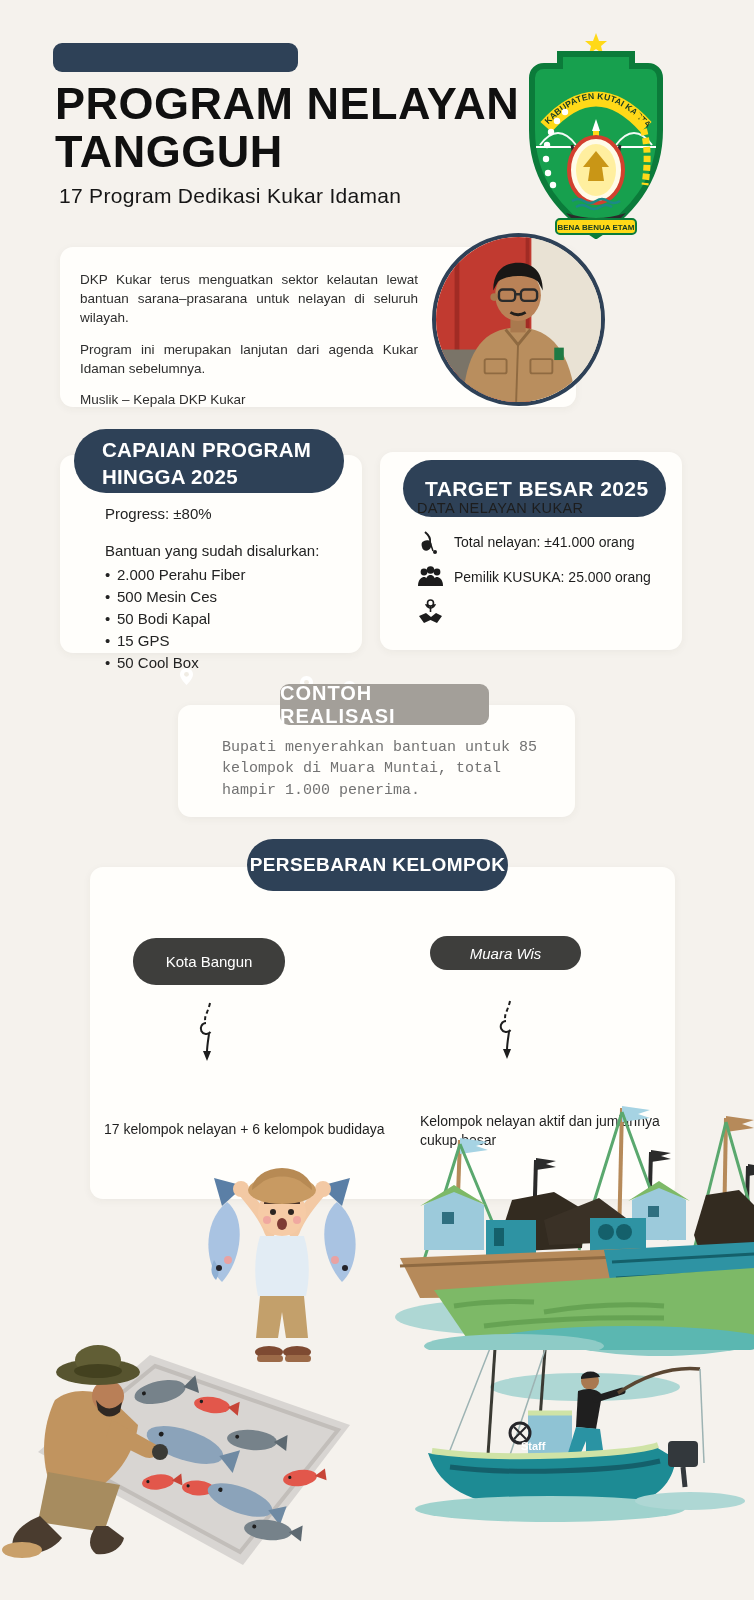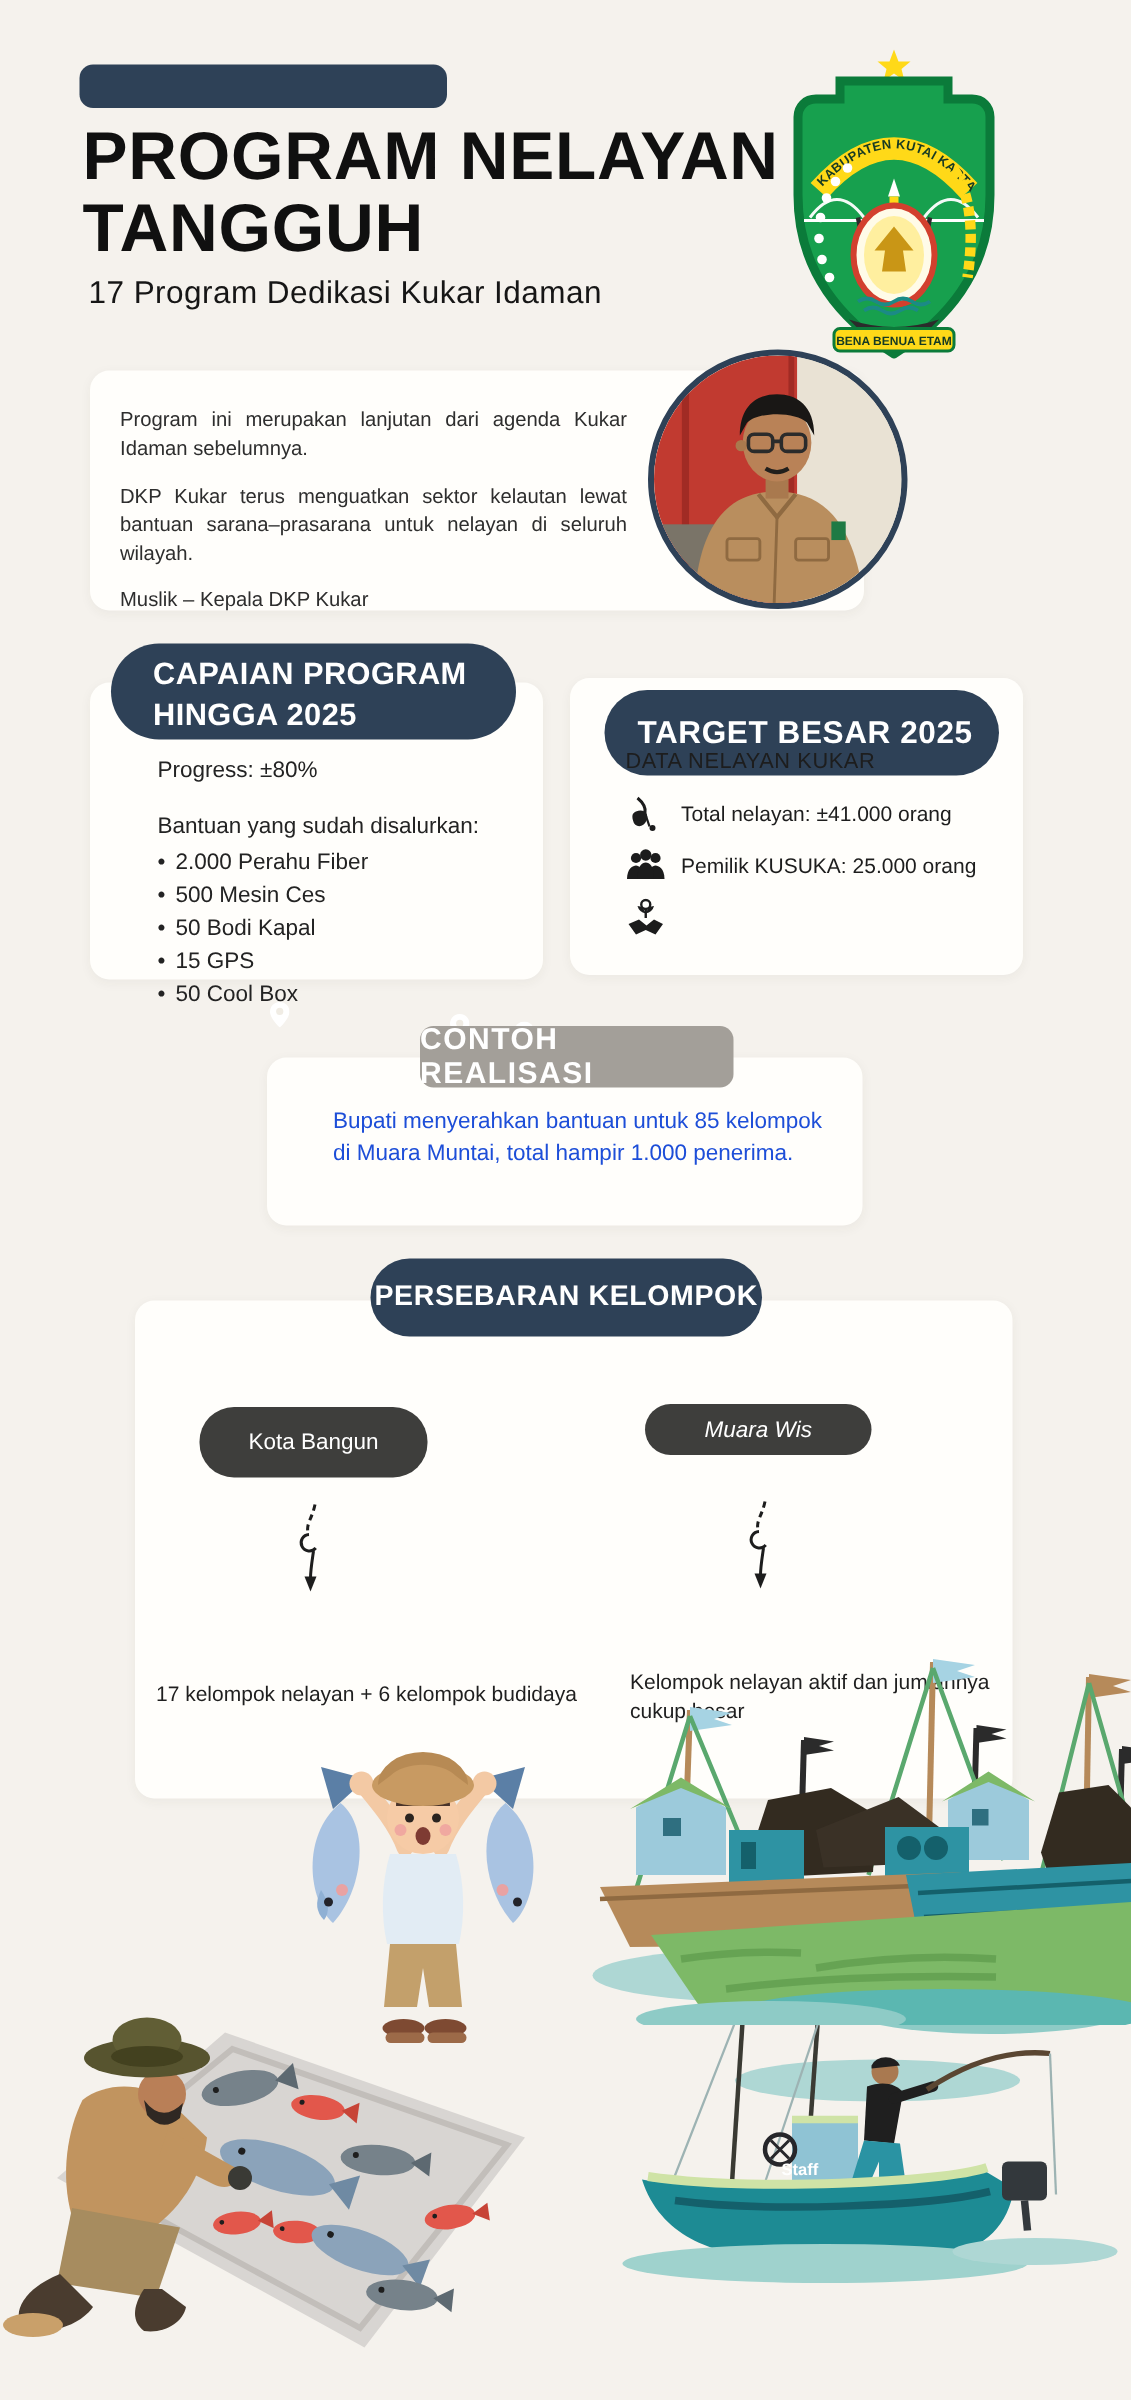--- a/index.html
+++ b/index.html
@@ -40,21 +40,21 @@
   .tgt-body{left:417px;top:500px;width:258px;}
   .tgt-sub{font-size:14.5px;color:#1d1d1d;letter-spacing:.4px;margin:0 0 13px 0;}
   .tgt-row{display:flex;align-items:center;gap:10px;margin-bottom:8px;font-size:14px;color:#1d1d1d;line-height:1.3;}
   .tgt-row .ticon{flex:0 0 27px;height:27px;}
   
   .pin{width:13px;height:17px;}
   
   .real-card{left:178px;top:705px;width:397px;height:112px;}
   .real-pill{left:280px;top:684px;width:209px;height:41px;border-radius:9px;background:#a39f99;
     color:#fff;font-weight:700;font-size:20px;letter-spacing:1px;display:flex;align-items:center;justify-content:center;}
-  .real-body{left:222px;top:737px;width:338px;font-size:15px;line-height:1.42;color:#1d4ed8;}
+  .real-body{left:222px;top:737px;width:338px;font-size:15px;line-height:1.42;color:#737373;font-family:Liberation Mono, monospace;}
   
   .dist-pill{left:247px;top:839px;width:261px;height:52px;border-radius:26px;z-index:6;
     font-size:19px;letter-spacing:.4px;display:flex;align-items:center;justify-content:center;}
   .dist-card{left:90px;top:867px;width:585px;height:332px;z-index:2;}
   .grp-pill{background:#3e3e3c;color:#fff;font-size:15px;display:flex;align-items:center;justify-content:center;
     border-radius:23px;z-index:3;}
   .grp1{left:133px;top:938px;width:152px;height:47px;}
   .grp2{left:430px;top:936px;width:151px;height:34px;font-style:italic;}
   .hook{width:32px;height:64px;z-index:3;}
   .note{font-size:14px;color:#1f1f1f;line-height:1.35;z-index:3;}
@@ -104,22 +104,22 @@
       <path d="M76,118 L89,134 L82,134 L84,148 L68,148 L70,134 L63,134 Z" fill="#c99616"></path>
       <path d="M52,168 q6,-4 12,0 t12,0 t12,0 t12,0" stroke="#1b8a86" stroke-width="2.5" fill="none"></path>
       <path d="M56,174 q6,-4 12,0 t12,0 t12,0" stroke="#1b8a86" stroke-width="2.5" fill="none"></path>
       <path d="M46,180 Q76,190 106,180 L100,186 Q76,193 52,186 Z" fill="#2b2b2b"></path>
       <rect x="36" y="186" width="80" height="15" rx="4" fill="#ffd918" stroke="#0b7b3a" stroke-width="2"></rect>
       <text x="76" y="197" text-anchor="middle" font-size="8" font-weight="bold" fill="#163a23">BENA BENUA ETAM</text>
     </svg>
   </div>
 
   <div class="abs card quote-card">
+    <p>DKP Kukar terus menguatkan sektor kelautan lewat bantuan sarana–prasarana untuk nelayan di seluruh wilayah.</p>
     <p>Program ini merupakan lanjutan dari agenda Kukar Idaman sebelumnya.</p>
-    <p>DKP Kukar terus menguatkan sektor kelautan lewat bantuan sarana–prasarana untuk nelayan di seluruh wilayah.</p>
     <p class="attr">Muslik – Kepala DKP Kukar</p>
   </div>
 
   <div class="abs photo">
     <svg viewBox="0 0 173 173" width="165" height="165">
       <rect width="173" height="173" fill="#e9e2d4"></rect>
       <rect x="0" y="0" width="100" height="173" fill="#c13a30"></rect>
       <line x1="22" y1="0" x2="22" y2="173" stroke="#a12b24" stroke-width="5"></line>
       <line x1="96" y1="0" x2="96" y2="173" stroke="#a12b24" stroke-width="4"></line>
       <rect x="0" y="118" width="58" height="55" fill="#7a7468"></rect>

